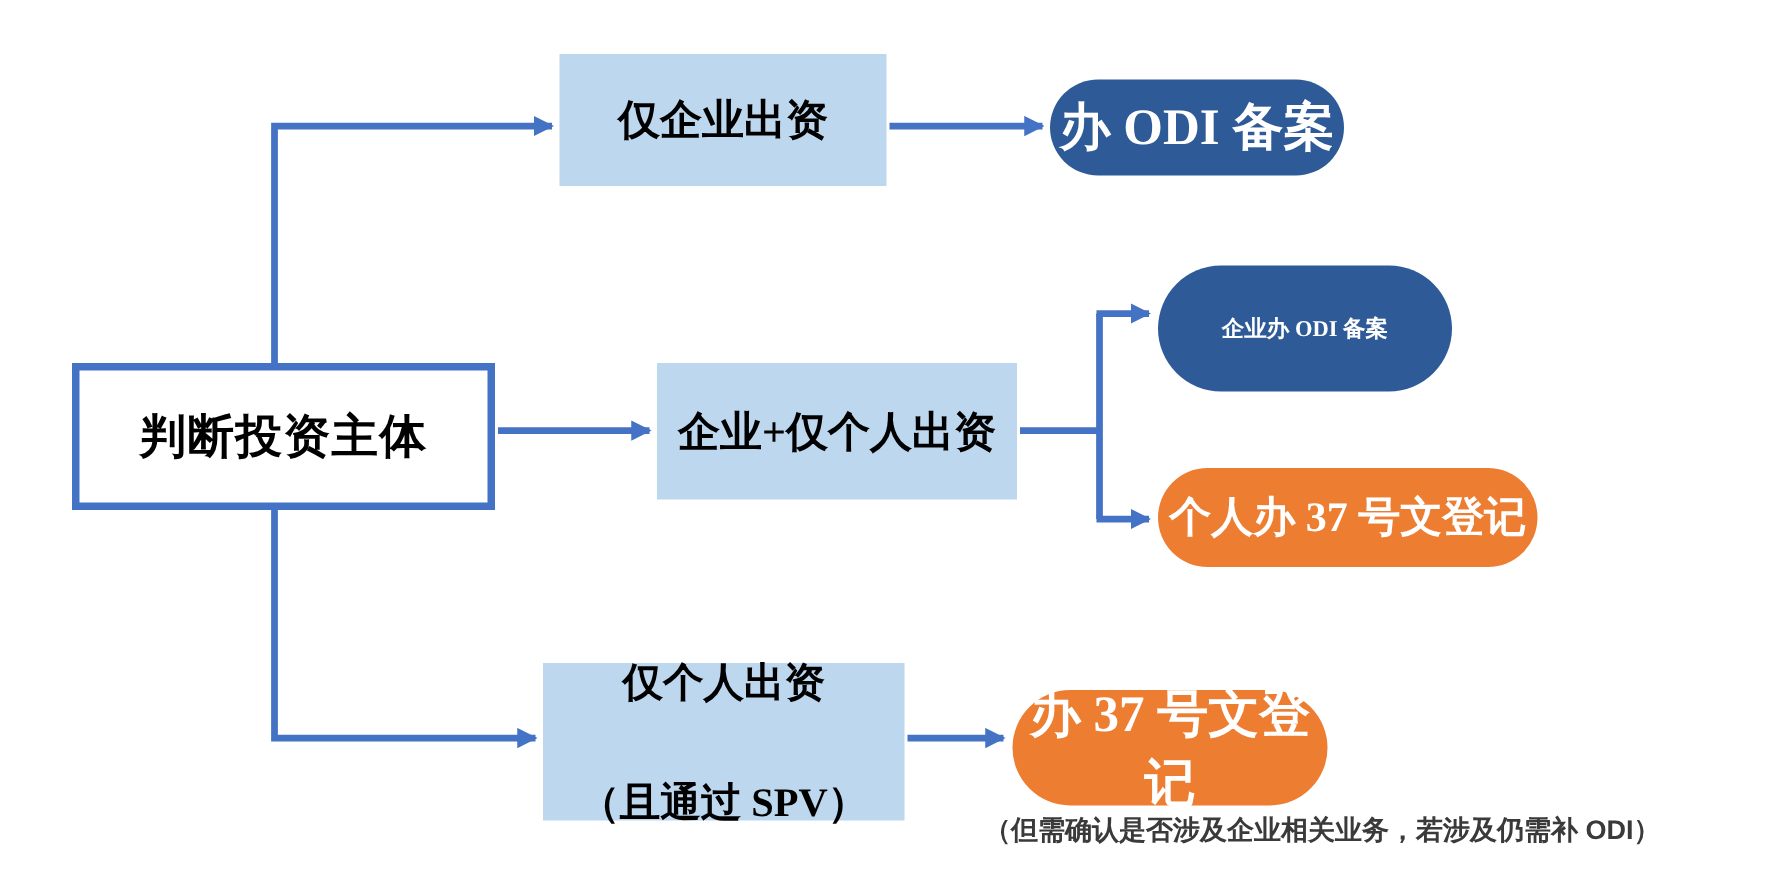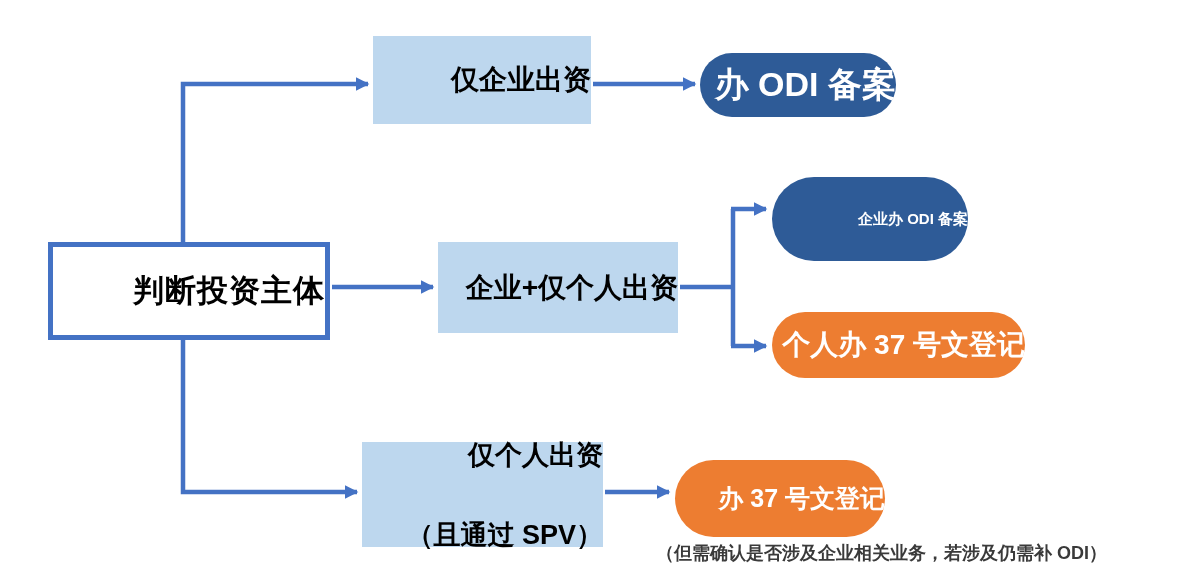--- a/index.html
+++ b/index.html
@@ -25,24 +25,25 @@
     stroke: var(--color-connector, #4472C4);
     stroke-width: 4.5;
   }
   .arrowhead {
     fill: var(--color-connector, #4472C4);
   }
   .node {
     position: absolute;
     display: flex;
     flex-direction: column;
-    align-items: flex-end;
+    align-items: center;
     justify-content: center;
     text-align: center;
     box-sizing: border-box;
+    font-family: Liberation Serif, serif;
   }
   .root-box {
     left: 48px; top: 242px; width: 282px; height: 98px;
     background: #ffffff;
     border: 5px solid var(--color-box-border, #4472C4);
     color: var(--color-text-dark, #000000);
     font-size: 31px;
     font-weight: bold;
     letter-spacing: 1px;
   }
@@ -58,21 +59,21 @@
   .pill {
     border-radius: 999px;
     color: var(--color-text-light, #ffffff);
     font-weight: bold;
   }
   .pill-navy   { background: var(--color-dark-blue-fill, #2E5B97); }
   .pill-orange { background: var(--color-orange-fill, #ED7D31); }
   .pill-odi            { left: 700px; top: 53px;  width: 196px; height: 64px; font-size: 34px; }
   .pill-enterprise-odi { left: 772px; top: 177px; width: 196px; height: 84px; font-size: 15px; }
   .pill-individual-37  { left: 772px; top: 312px; width: 253px; height: 66px; font-size: 28px; }
-  .pill-37             { left: 675px; top: 460px; width: 210px; height: 77px; font-size: 25px; }
+  .pill-37             { left: 675px; top: 460px; width: 210px; height: 77px; font-size: 34px; }
   .footnote {
     position: absolute;
     left: 656px; top: 541px;
     font-size: 18px;
     font-weight: bold;
     color: var(--color-note-text, #3A3A3A);
     white-space: nowrap;
   }
 </style>
 </head>

